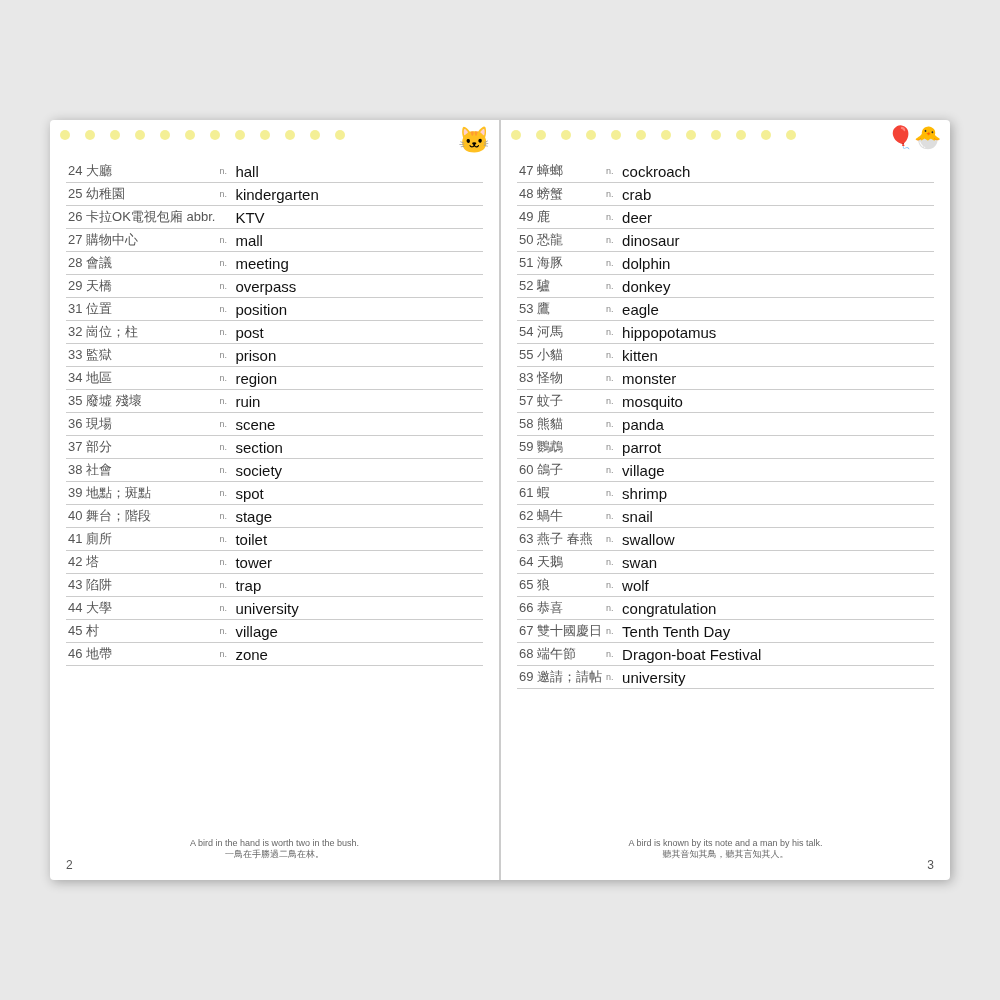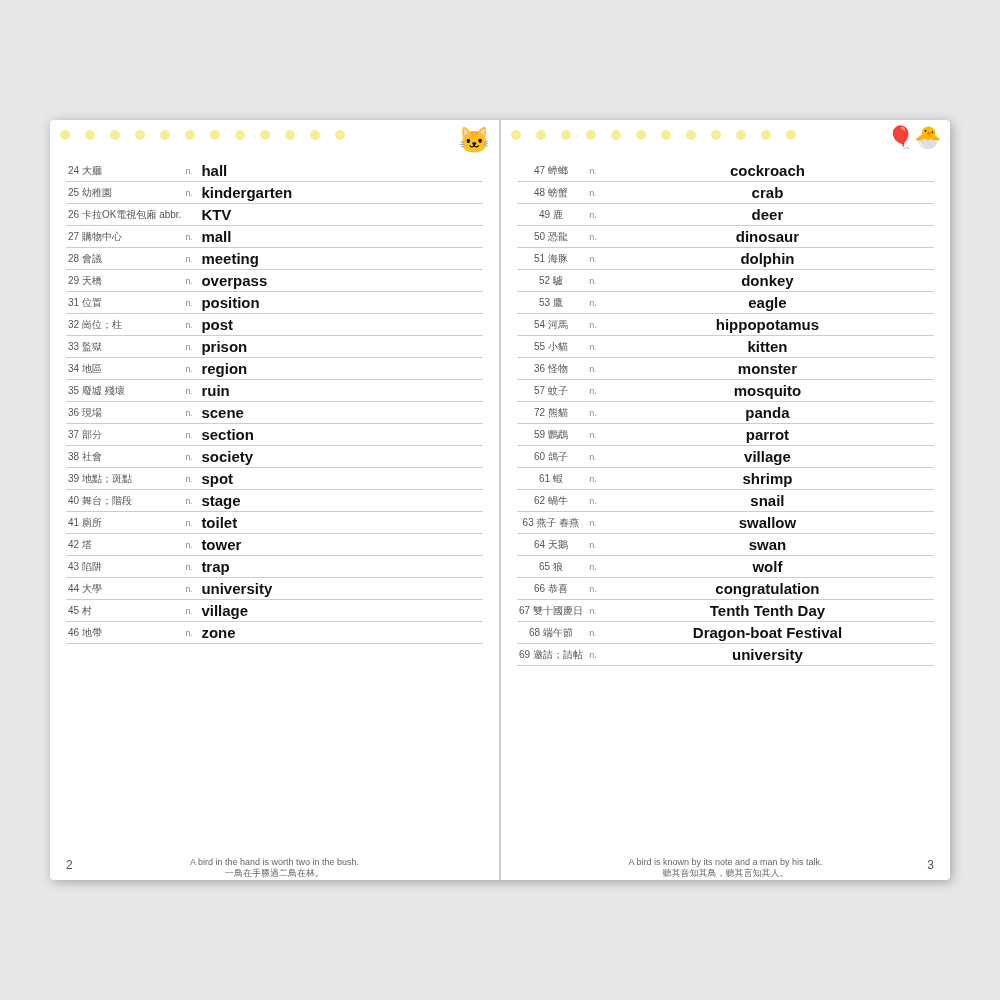--- a/index.html
+++ b/index.html
@@ -49,47 +49,47 @@
     }
     .word-table tr {
       border-bottom: 1px solid #ccc;
     }
     .word-table td {
       padding: 2px 2px;
       vertical-align: middle;
     }
     .num-col {
       color: #555;
-      font-size: 10px;
+      font-size: 13px;
       white-space: nowrap;
       width: 60px;
       min-width: 55px;
     }
     .type-col {
       font-size: 9px;
       color: #888;
       width: 16px;
     }
     .english-col {
       font-size: 15px;
-      font-weight: bold;
+      font-weight: normal;
       color: #111;
       padding-left: 4px;
     }
     .page-number {
       position: absolute;
       bottom: 8px;
       font-size: 12px;
       color: #555;
     }
     .page-left .page-number { left: 16px; }
     .page-right .page-number { right: 16px; }
     .footer-quote {
       position: absolute;
-      bottom: 0;
+      bottom: 19px;
       left: 50%;
       transform: translateX(-50%);
       font-size: 9px;
       color: #666;
       text-align: center;
       white-space: nowrap;
     }
   </style>
 </head>
 <body>
@@ -299,21 +299,21 @@
       <circle cx="315" cy="730" r="5" fill="#f0e86a" opacity="0.7"></circle>
       <circle cx="340" cy="730" r="5" fill="#f0e86a" opacity="0.7"></circle>
       <circle cx="365" cy="730" r="5" fill="#f0e86a" opacity="0.7"></circle>
       <circle cx="390" cy="730" r="5" fill="#f0e86a" opacity="0.7"></circle>
       <circle cx="415" cy="730" r="5" fill="#f0e86a" opacity="0.7"></circle>
       <circle cx="440" cy="730" r="5" fill="#f0e86a" opacity="0.7"></circle>
     </svg>
 
     <div style="position:absolute; top:5px; right:8px; z-index:3; font-size:22px;">🎈🐣</div>
 
-    <div class="page-content" style="margin-top:28px;text-align:center;">
+    <div class="page-content" style="margin-top:28px;">
       <table class="word-table">
         <tbody id="right-table-body">
             <tr>
       <td class="num-col">47 蟑螂</td>
       <td class="type-col">n.</td>
       <td class="english-col">cockroach</td>
     </tr>
             <tr>
       <td class="num-col">48 螃蟹</td>
       <td class="type-col">n.</td>
@@ -348,31 +348,31 @@
       <td class="num-col">54 河馬</td>
       <td class="type-col">n.</td>
       <td class="english-col">hippopotamus</td>
     </tr>
             <tr>
       <td class="num-col">55 小貓</td>
       <td class="type-col">n.</td>
       <td class="english-col">kitten</td>
     </tr>
             <tr>
-      <td class="num-col">36 怪物</td>
+      <td class="num-col">83 怪物</td>
       <td class="type-col">n.</td>
       <td class="english-col">monster</td>
     </tr>
             <tr>
       <td class="num-col">57 蚊子</td>
       <td class="type-col">n.</td>
       <td class="english-col">mosquito</td>
     </tr>
             <tr>
-      <td class="num-col">72 熊貓</td>
+      <td class="num-col">58 熊貓</td>
       <td class="type-col">n.</td>
       <td class="english-col">panda</td>
     </tr>
             <tr>
       <td class="num-col">59 鸚鵡</td>
       <td class="type-col">n.</td>
       <td class="english-col">parrot</td>
     </tr>
             <tr>
       <td class="num-col">60 鴿子</td>

